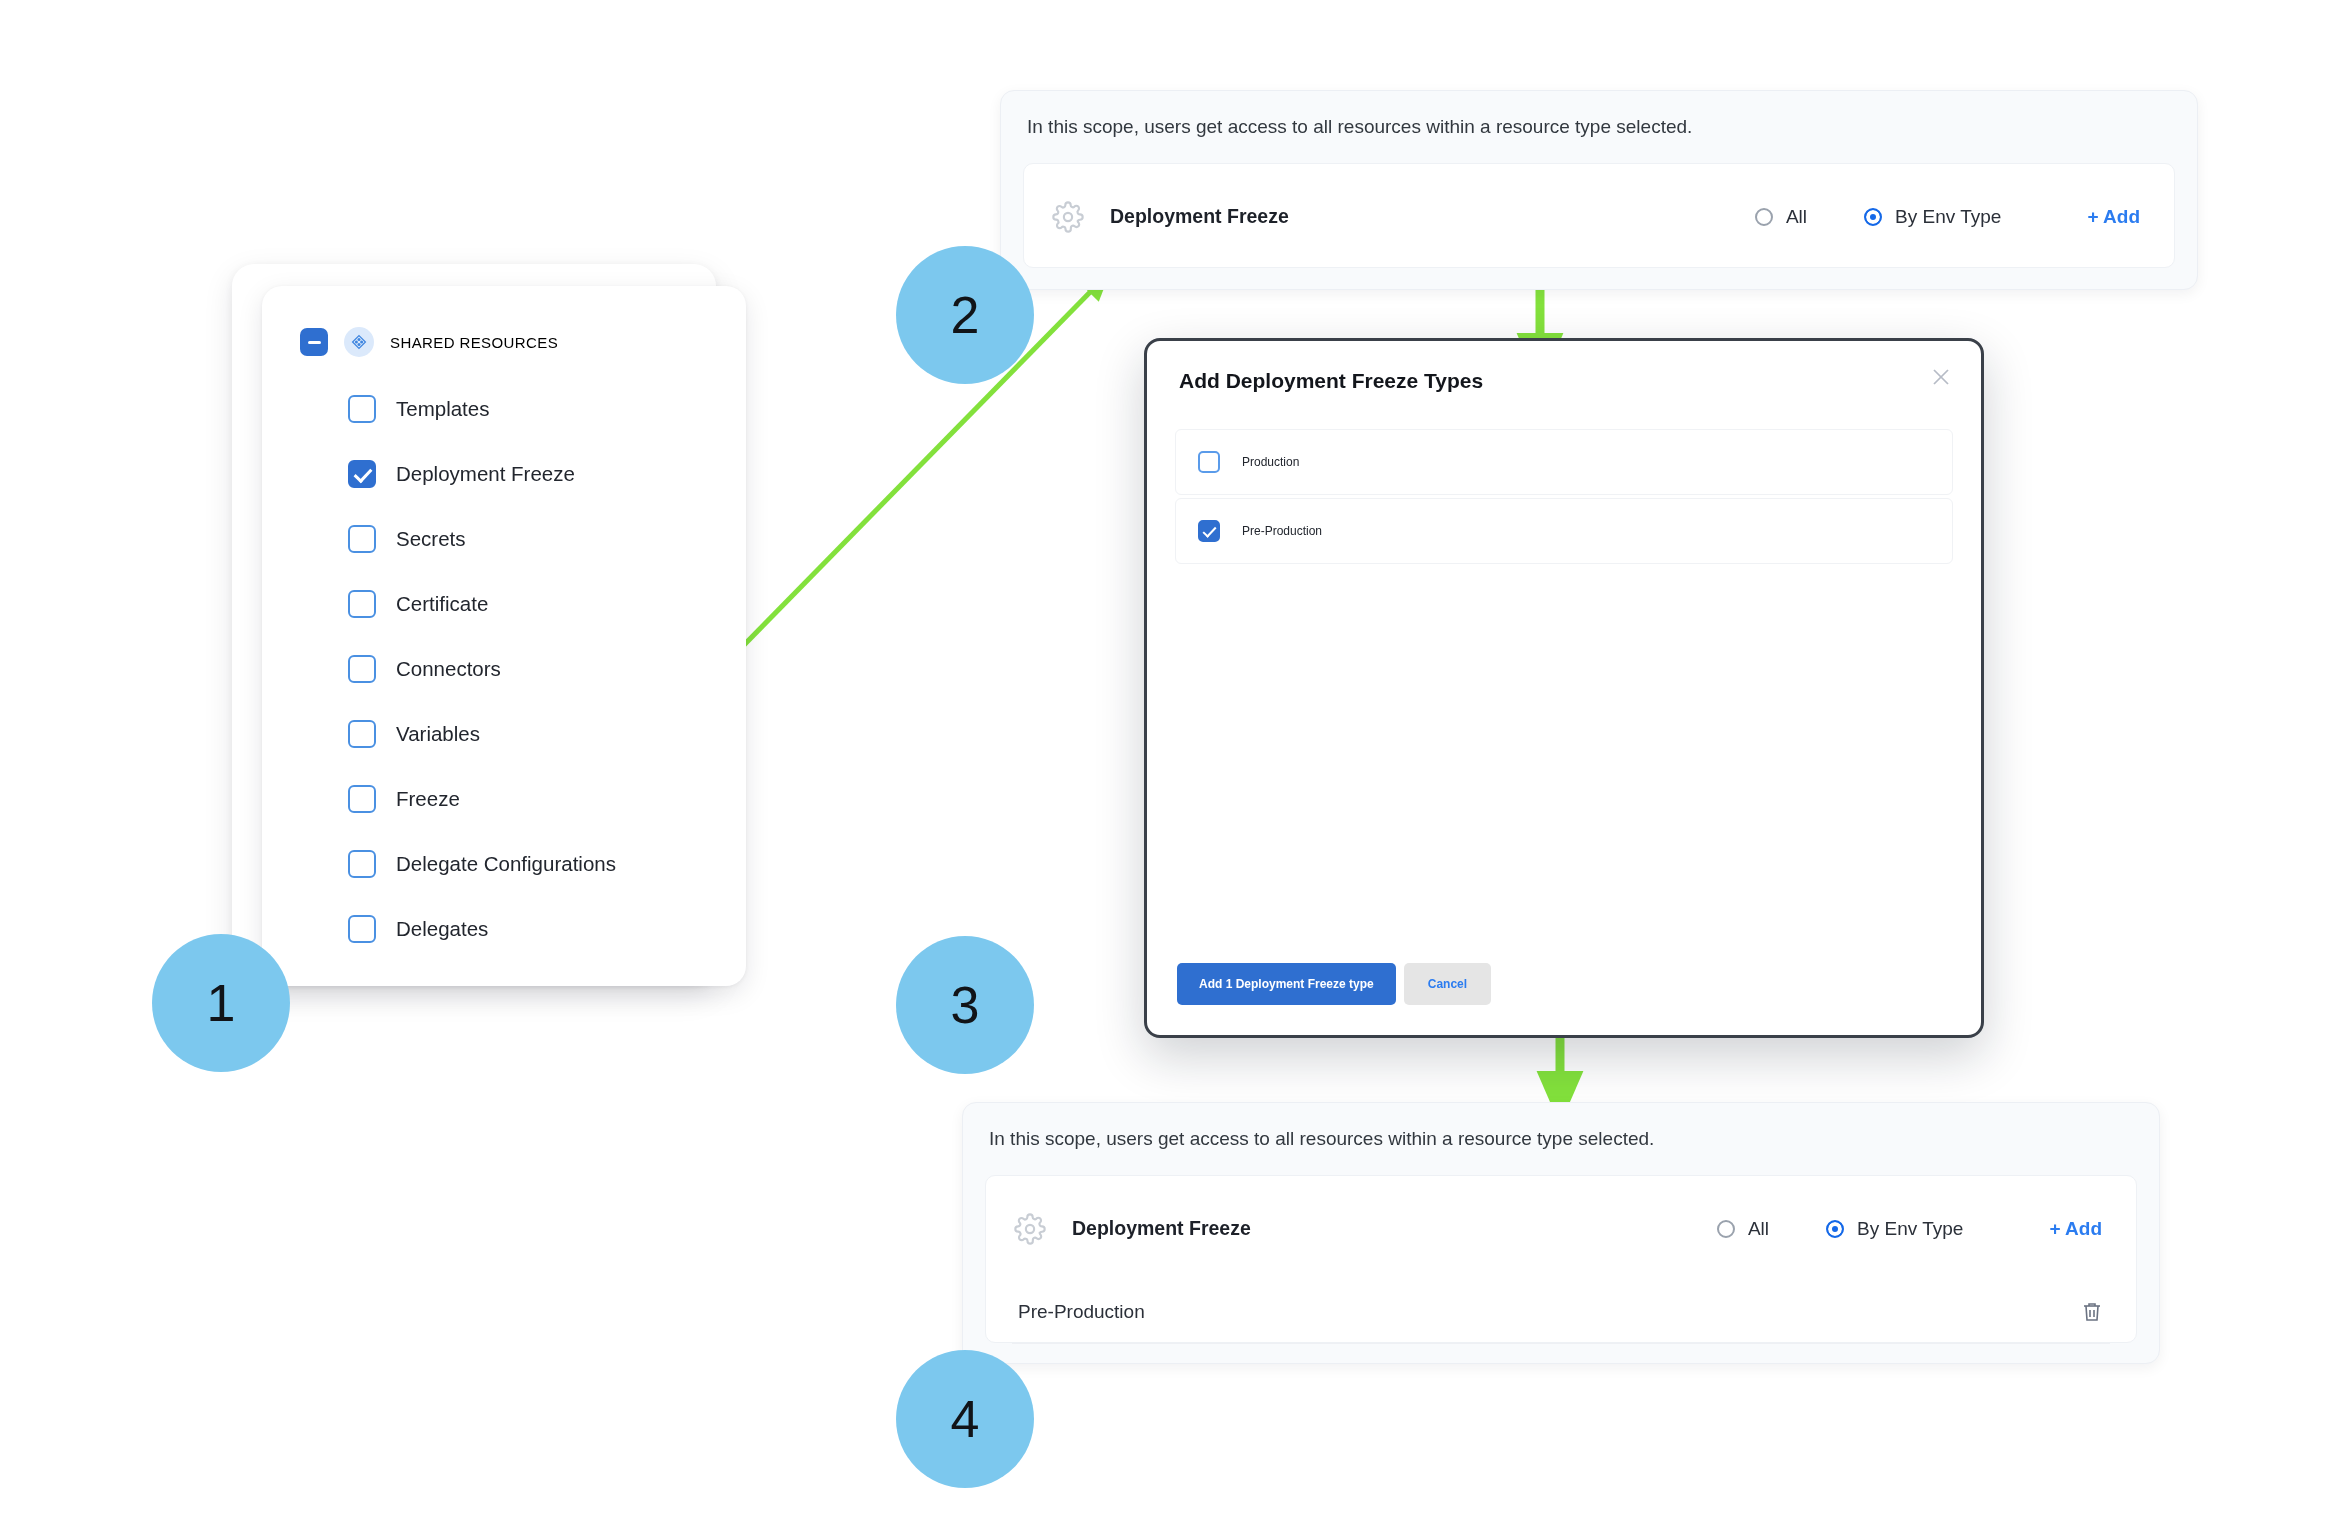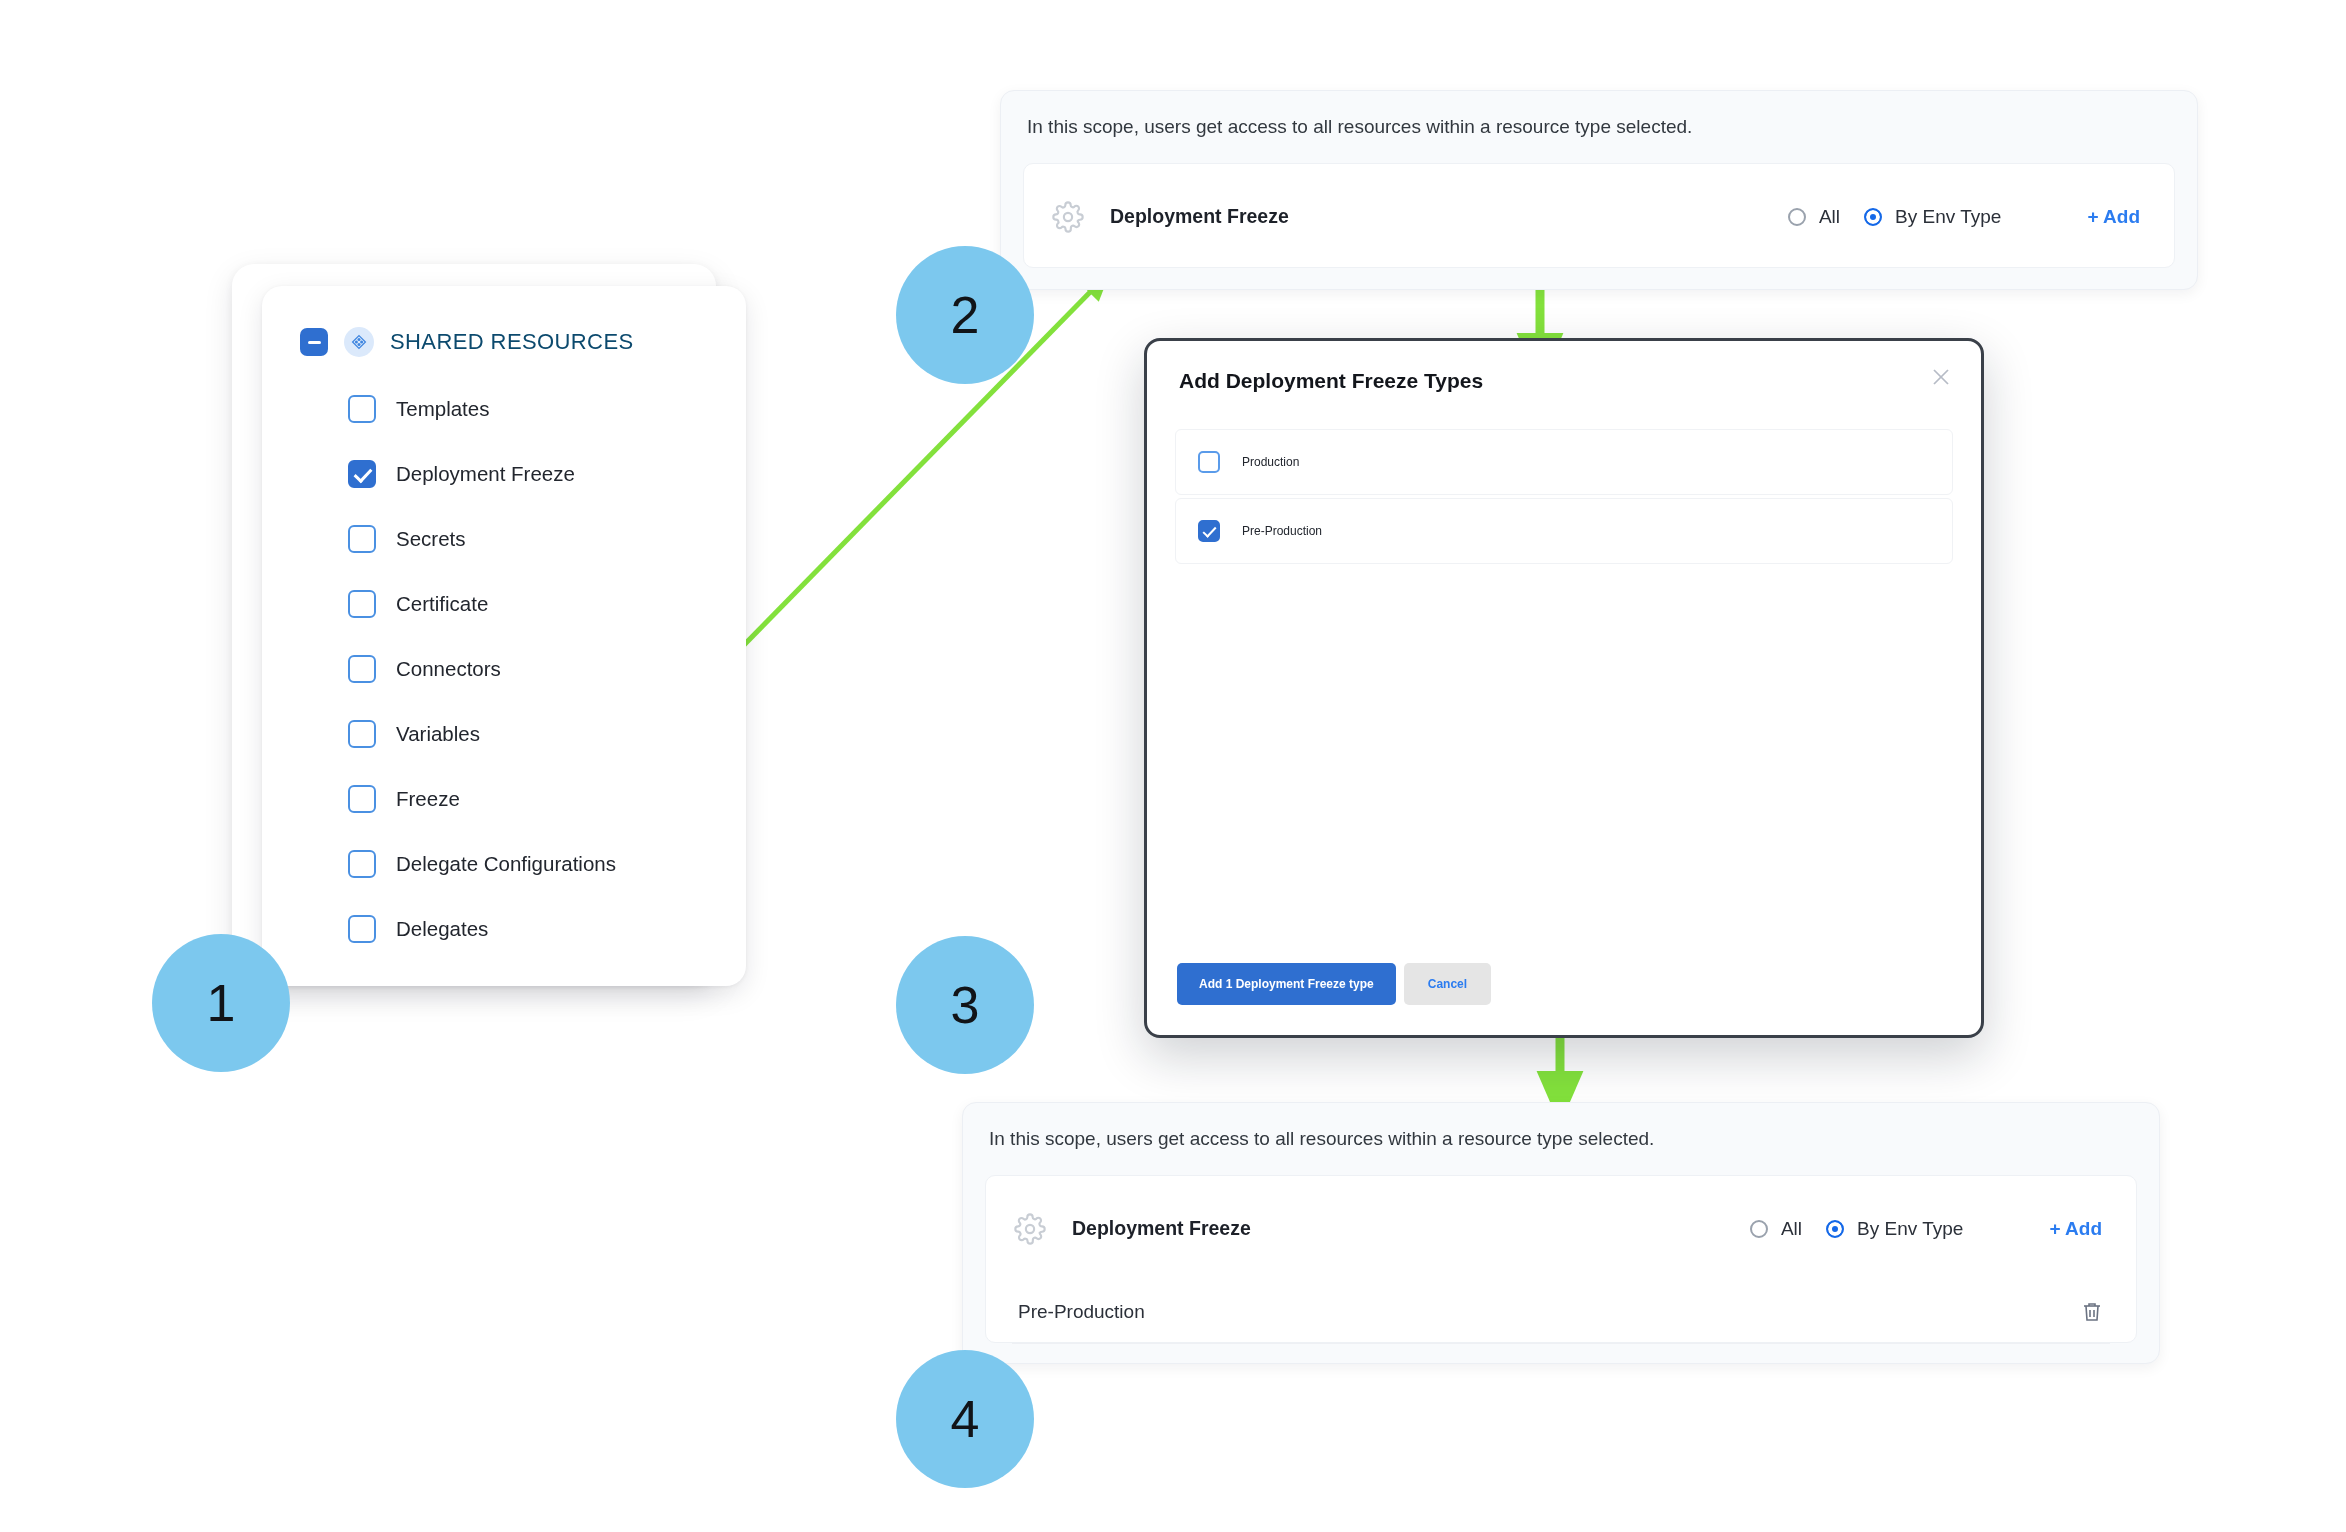--- a/index.html
+++ b/index.html
@@ -51,23 +51,23 @@
     display: block; width: 13px; height: 3px;
     background: #ffffff; border-radius: 2px;
   }
   .res-chip {
     width: 30px; height: 30px; border-radius: 50%;
     background: #dbe9fb;
     display: flex; align-items: center; justify-content: center;
     flex: 0 0 auto;
   }
   .tree-head-label {
-    font-size: 22px;
+    font-size: 15px;
     letter-spacing: .4px;
-    color: #0c4a6e;
+    color: #000000;
     font-weight: 400;
   }
   .tree-list { margin-top: 14px; }
   .tree-item {
     display: flex; align-items: center;
     gap: 20px;
     height: 65px;
     padding-left: 86px;
   }
   .cb {
@@ -131,21 +131,21 @@
     font-size: 19.5px;
     font-weight: 700;
     color: #1d2129;
     margin-left: 26px;
   }
   .scope-controls {
     margin-left: auto;
     display: flex; align-items: center;
   }
   .radio-opt { display: flex; align-items: center; gap: 13px; }
-  .radio-opt + .radio-opt { margin-left: 24px; }
+  .radio-opt + .radio-opt { margin-left: 57px; }
   .radio {
     width: 18px; height: 18px; border-radius: 50%;
     border: 2px solid #9aa2ad; background: #fff;
     flex: 0 0 auto;
   }
   .radio.on {
     border-color: #1468e8;
     background: #1468e8;
     box-shadow: inset 0 0 0 4px #ffffff, inset 0 0 0 9px #1468e8;
   }

